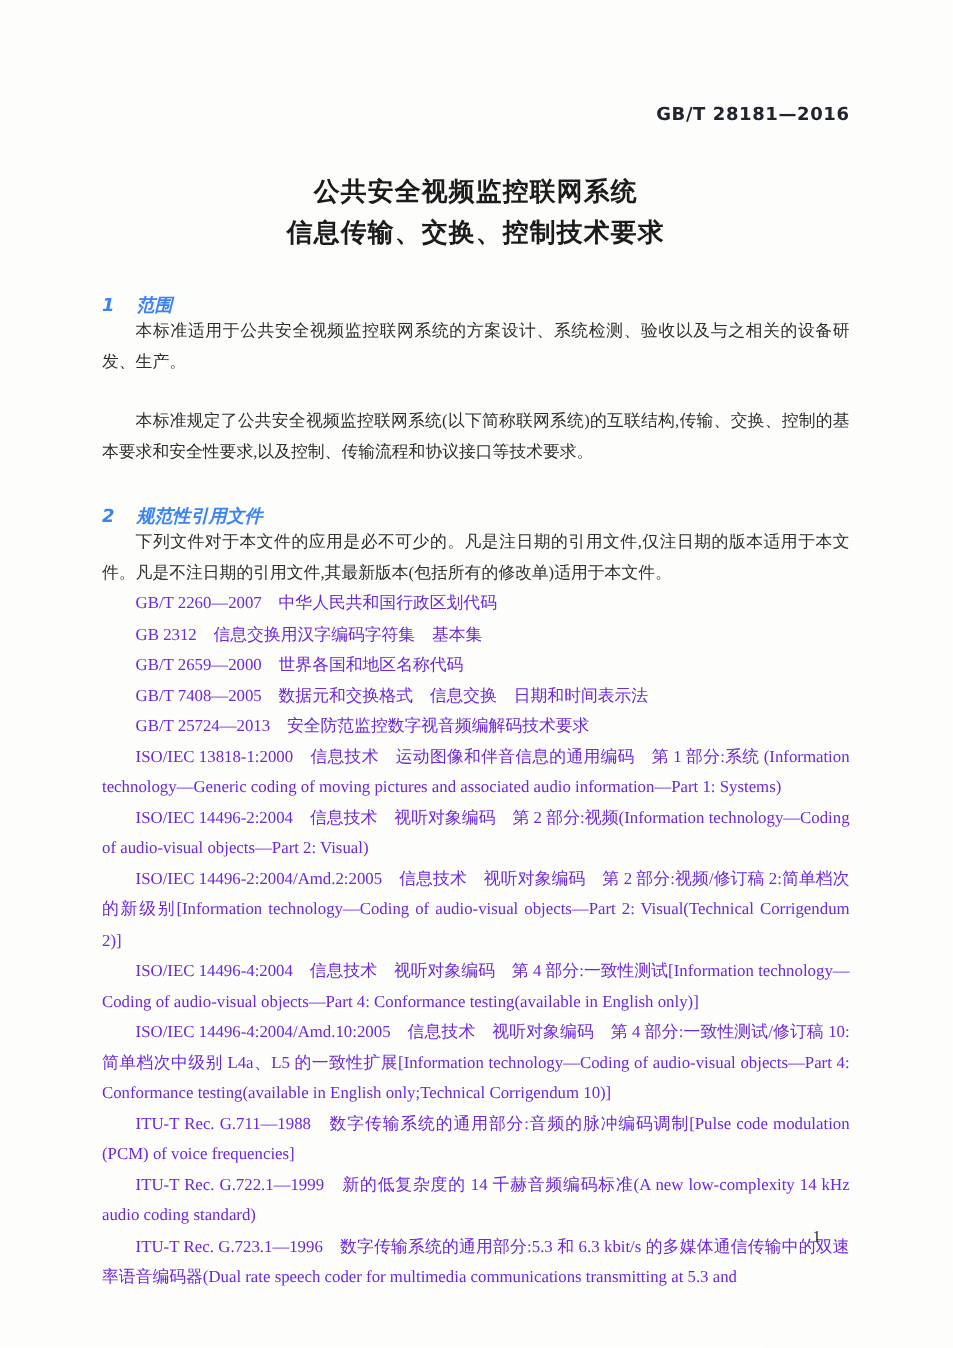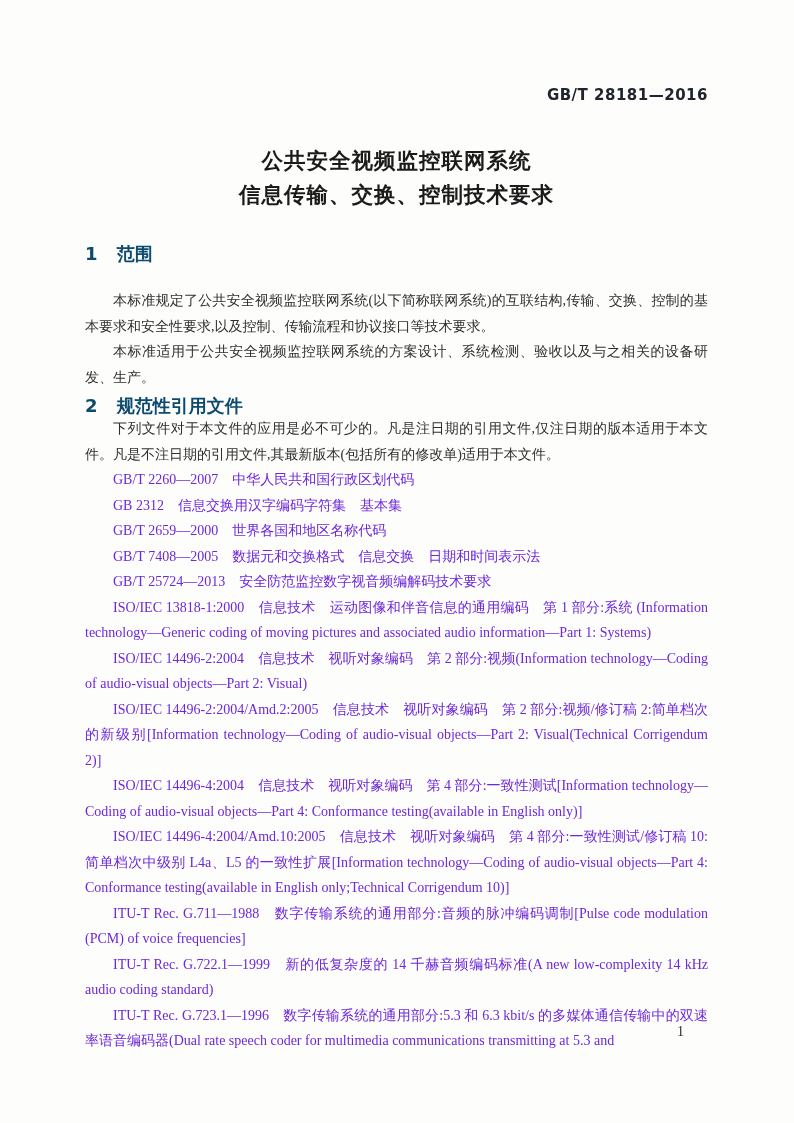--- a/index.html
+++ b/index.html
@@ -31,26 +31,27 @@
     font-weight: 700;
     font-size: 21.5px;
     line-height: 34px;
     letter-spacing: 1px;
     color: #1b1b1b;
   }
   .doc-title span { display: block; }
   .section-heading {
     font-family: "DejaVu Sans", "Liberation Sans", sans-serif;
     font-weight: 700;
-    font-size: 18px;
+    font-size: 15px;
     line-height: 20px;
-    color: #0c4a6e;
+    color: #3b82f6;
+    font-style: italic;
   }
   .sec1-heading { margin-top: 32px; }
-  .sec2-heading { margin-top: 6px; }
+  .sec2-heading { margin-top: 30px; }
   .sec-num { display: inline-block; margin-right: 13px; }
   .para {
     font-size: 14px;
     line-height: 25.5px;
     text-align: justify;
     text-indent: 2em;
     color: #2e2e2e;
   }
   .first-para { margin-top: 24px; }
   .intro-para { }
@@ -79,22 +80,22 @@
   <h1 class="doc-title">
     <span>公共安全视频监控联网系统</span>
     <span>信息传输、交换、控制技术要求</span>
   </h1>
 
   <h2 class="section-heading sec1-heading">
     <span class="sec-num">1</span>
     <span>范围</span>
   </h2>
 
+  <p class="para">本标准适用于公共安全视频监控联网系统的方案设计、系统检测、验收以及与之相关的设备研发、生产。</p>
   <p class="para first-para">本标准规定了公共安全视频监控联网系统(以下简称联网系统)的互联结构,传输、交换、控制的基本要求和安全性要求,以及控制、传输流程和协议接口等技术要求。</p>
-  <p class="para">本标准适用于公共安全视频监控联网系统的方案设计、系统检测、验收以及与之相关的设备研发、生产。</p>
 
   <h2 class="section-heading sec2-heading">
     <span class="sec-num">2</span>
     <span>规范性引用文件</span>
   </h2>
 
   <p class="para intro-para">下列文件对于本文件的应用是必不可少的。凡是注日期的引用文件,仅注日期的版本适用于本文件。凡是不注日期的引用文件,其最新版本(包括所有的修改单)适用于本文件。</p>
 
   <p class="ref-item">GB/T 2260—2007　中华人民共和国行政区划代码</p>
   <p class="ref-item">GB 2312　信息交换用汉字编码字符集　基本集</p>

